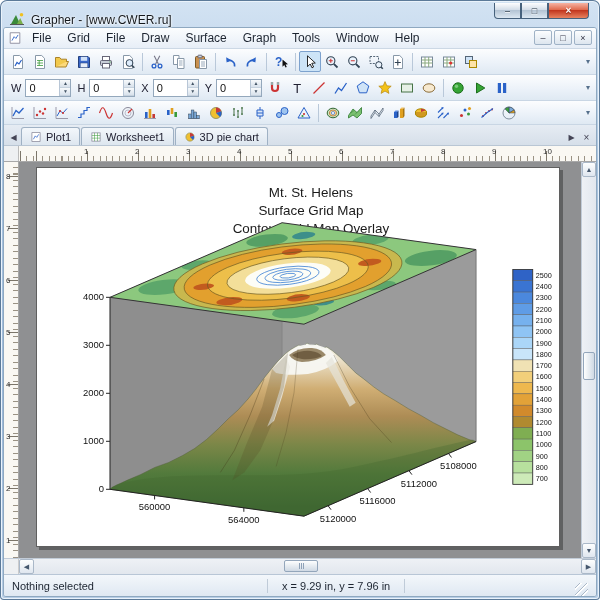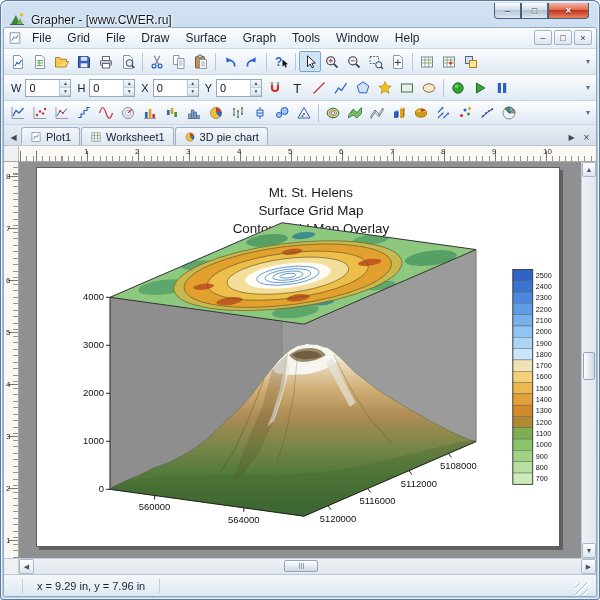--- a/index.html
+++ b/index.html
@@ -878,20 +878,21 @@
         <div class="hthumb">
             <i></i>
             <i></i>
             <i></i>
           </div>
         <div class="hbtn" style="right:0">▶</div>
       </div>
     </div>
 
     <div class="statusbar">
+      <span class="st-sel">Nothing selected</span>
       <span class="st-sep"></span>
       <span class="st-pos">x = 9.29 in, y = 7.96 in</span>
       <span class="st-sep"></span>
       <span class="st-fill"></span>
       <span class="grip"></span>
     </div>
   </div>
 </div>
 
 </body></html>

